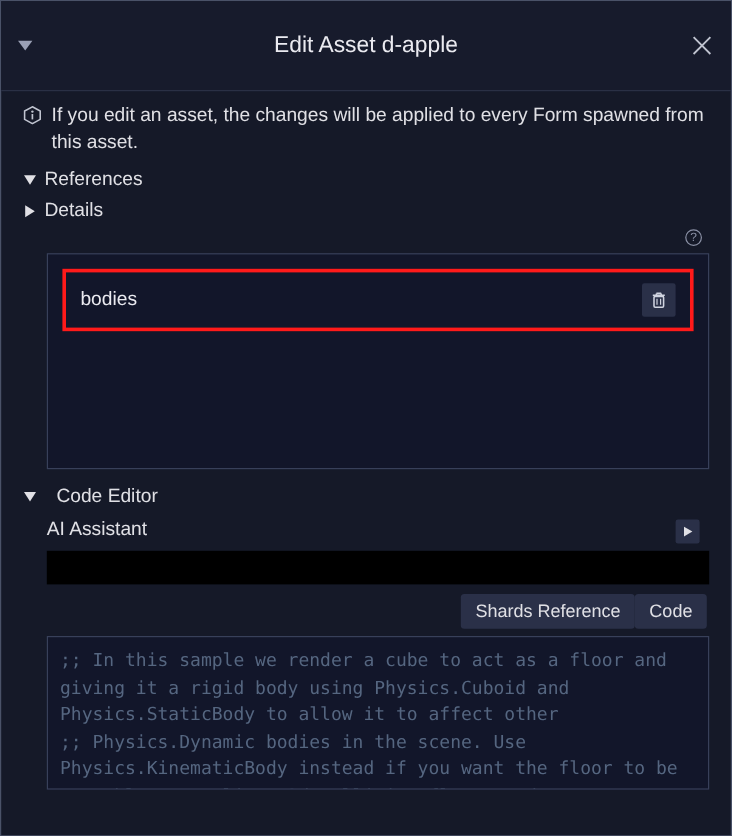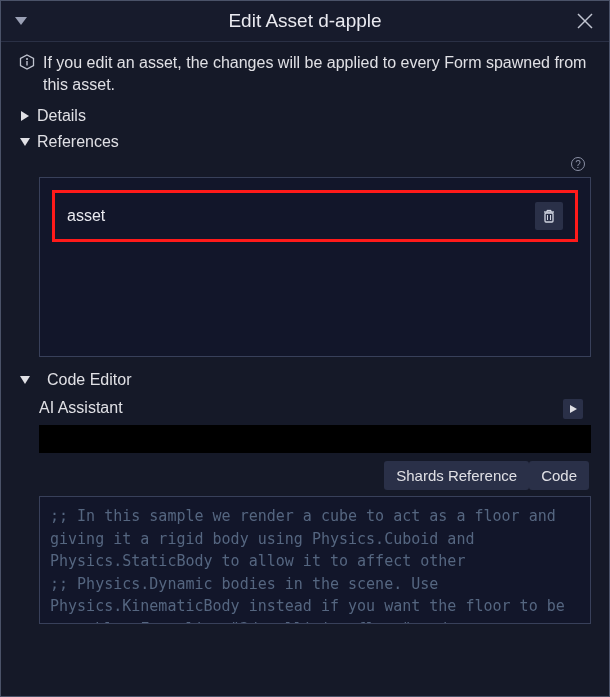--- a/index.html
+++ b/index.html
@@ -19,21 +19,21 @@
     border: 1px solid #4a5268;
     width: 610px;
     height: 697px;
     background: #151928;
     display: flex;
     flex-direction: column;
   }
   .titlebar {
     display: flex;
     align-items: center;
-    padding: 8px 12px;
+    padding: 25px 12px;
     border-bottom: 1px solid #2a3045;
     background: #171b2c;
   }
   .titlebar-arrow {
     width: 16px;
     height: 16px;
     display: flex;
     align-items: center;
     justify-content: center;
     margin-right: 8px;
@@ -231,41 +231,41 @@
           <circle cx="8" cy="5" r="1" fill="#c0c4d0"></circle>
           <rect x="7.3" y="7" width="1.4" height="4.5" fill="#c0c4d0"></rect>
         </svg>
       </div>
       <div class="info-text">If you edit an asset, the changes will be applied to every Form spawned from this asset.</div>
     </div>
 
     <div class="section-header">
       <span>
         <svg width="12" height="12" viewBox="0 0 12 12">
+            <polygon points="1,2 11,2 6,10" fill="#e0e0e5"></polygon>
+          </svg>
+      </span>
+      <span class="section-title">References</span>
+    </div>
+
+    <div class="section-header">
+      <span>
+        <svg width="12" height="12" viewBox="0 0 12 12">
             <polygon points="2,1 10,6 2,11" fill="#e0e0e5"></polygon>
           </svg>
       </span>
       <span class="section-title">Details</span>
     </div>
-
-    <div class="section-header">
-      <span>
-        <svg width="12" height="12" viewBox="0 0 12 12">
-            <polygon points="1,2 11,2 6,10" fill="#e0e0e5"></polygon>
-          </svg>
-      </span>
-      <span class="section-title">References</span>
-    </div>
     <div class="section-body">
       <div class="drag-hint-row">
         <span class="help-icon">?</span>
       </div>
       <div class="drop-area">
         <div class="asset-row">
-          <span class="asset-label">asset</span>
+          <span class="asset-label">bodies</span>
           <div class="trash-btn">
             <span>
               <svg width="16" height="16" viewBox="0 0 16 16">
                 <rect x="4" y="5" width="8" height="9" rx="1" fill="none" stroke="#d0d4e0" stroke-width="1.3"></rect>
                 <line x1="3" y1="4" x2="13" y2="4" stroke="#d0d4e0" stroke-width="1.3"></line>
                 <line x1="6" y1="4" x2="6" y2="2.5" stroke="#d0d4e0" stroke-width="1.3"></line>
                 <line x1="10" y1="4" x2="10" y2="2.5" stroke="#d0d4e0" stroke-width="1.3"></line>
                 <line x1="6" y1="2.5" x2="10" y2="2.5" stroke="#d0d4e0" stroke-width="1.3"></line>
                 <line x1="6.5" y1="7" x2="6.5" y2="12" stroke="#d0d4e0" stroke-width="1"></line>
                 <line x1="9.5" y1="7" x2="9.5" y2="12" stroke="#d0d4e0" stroke-width="1"></line>

